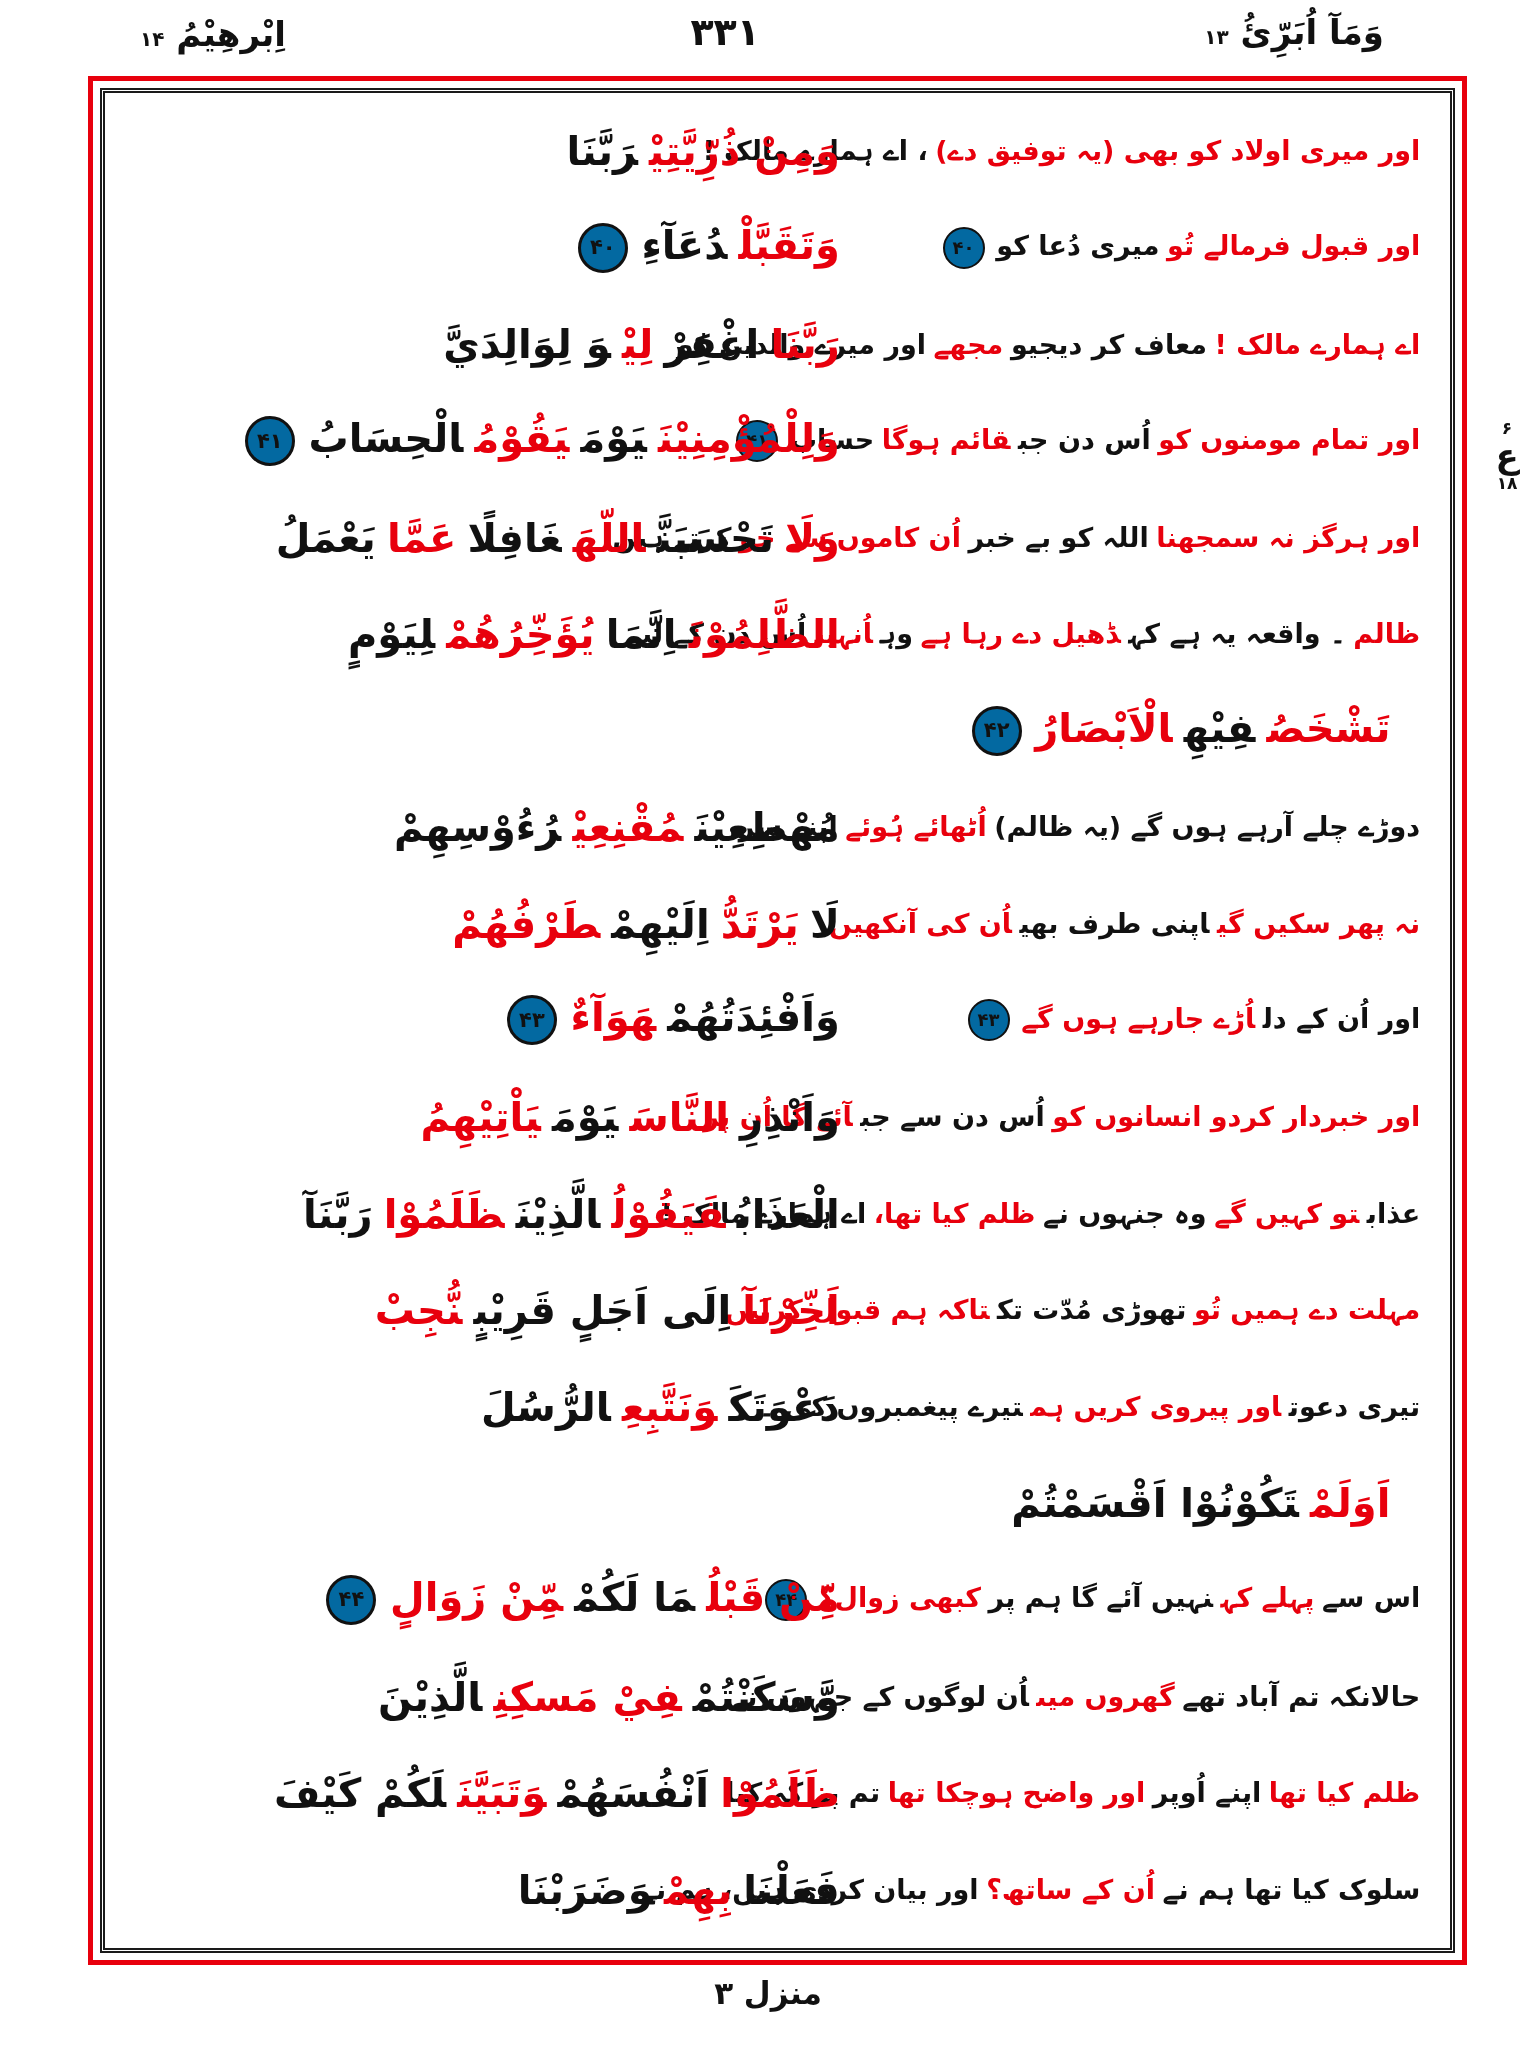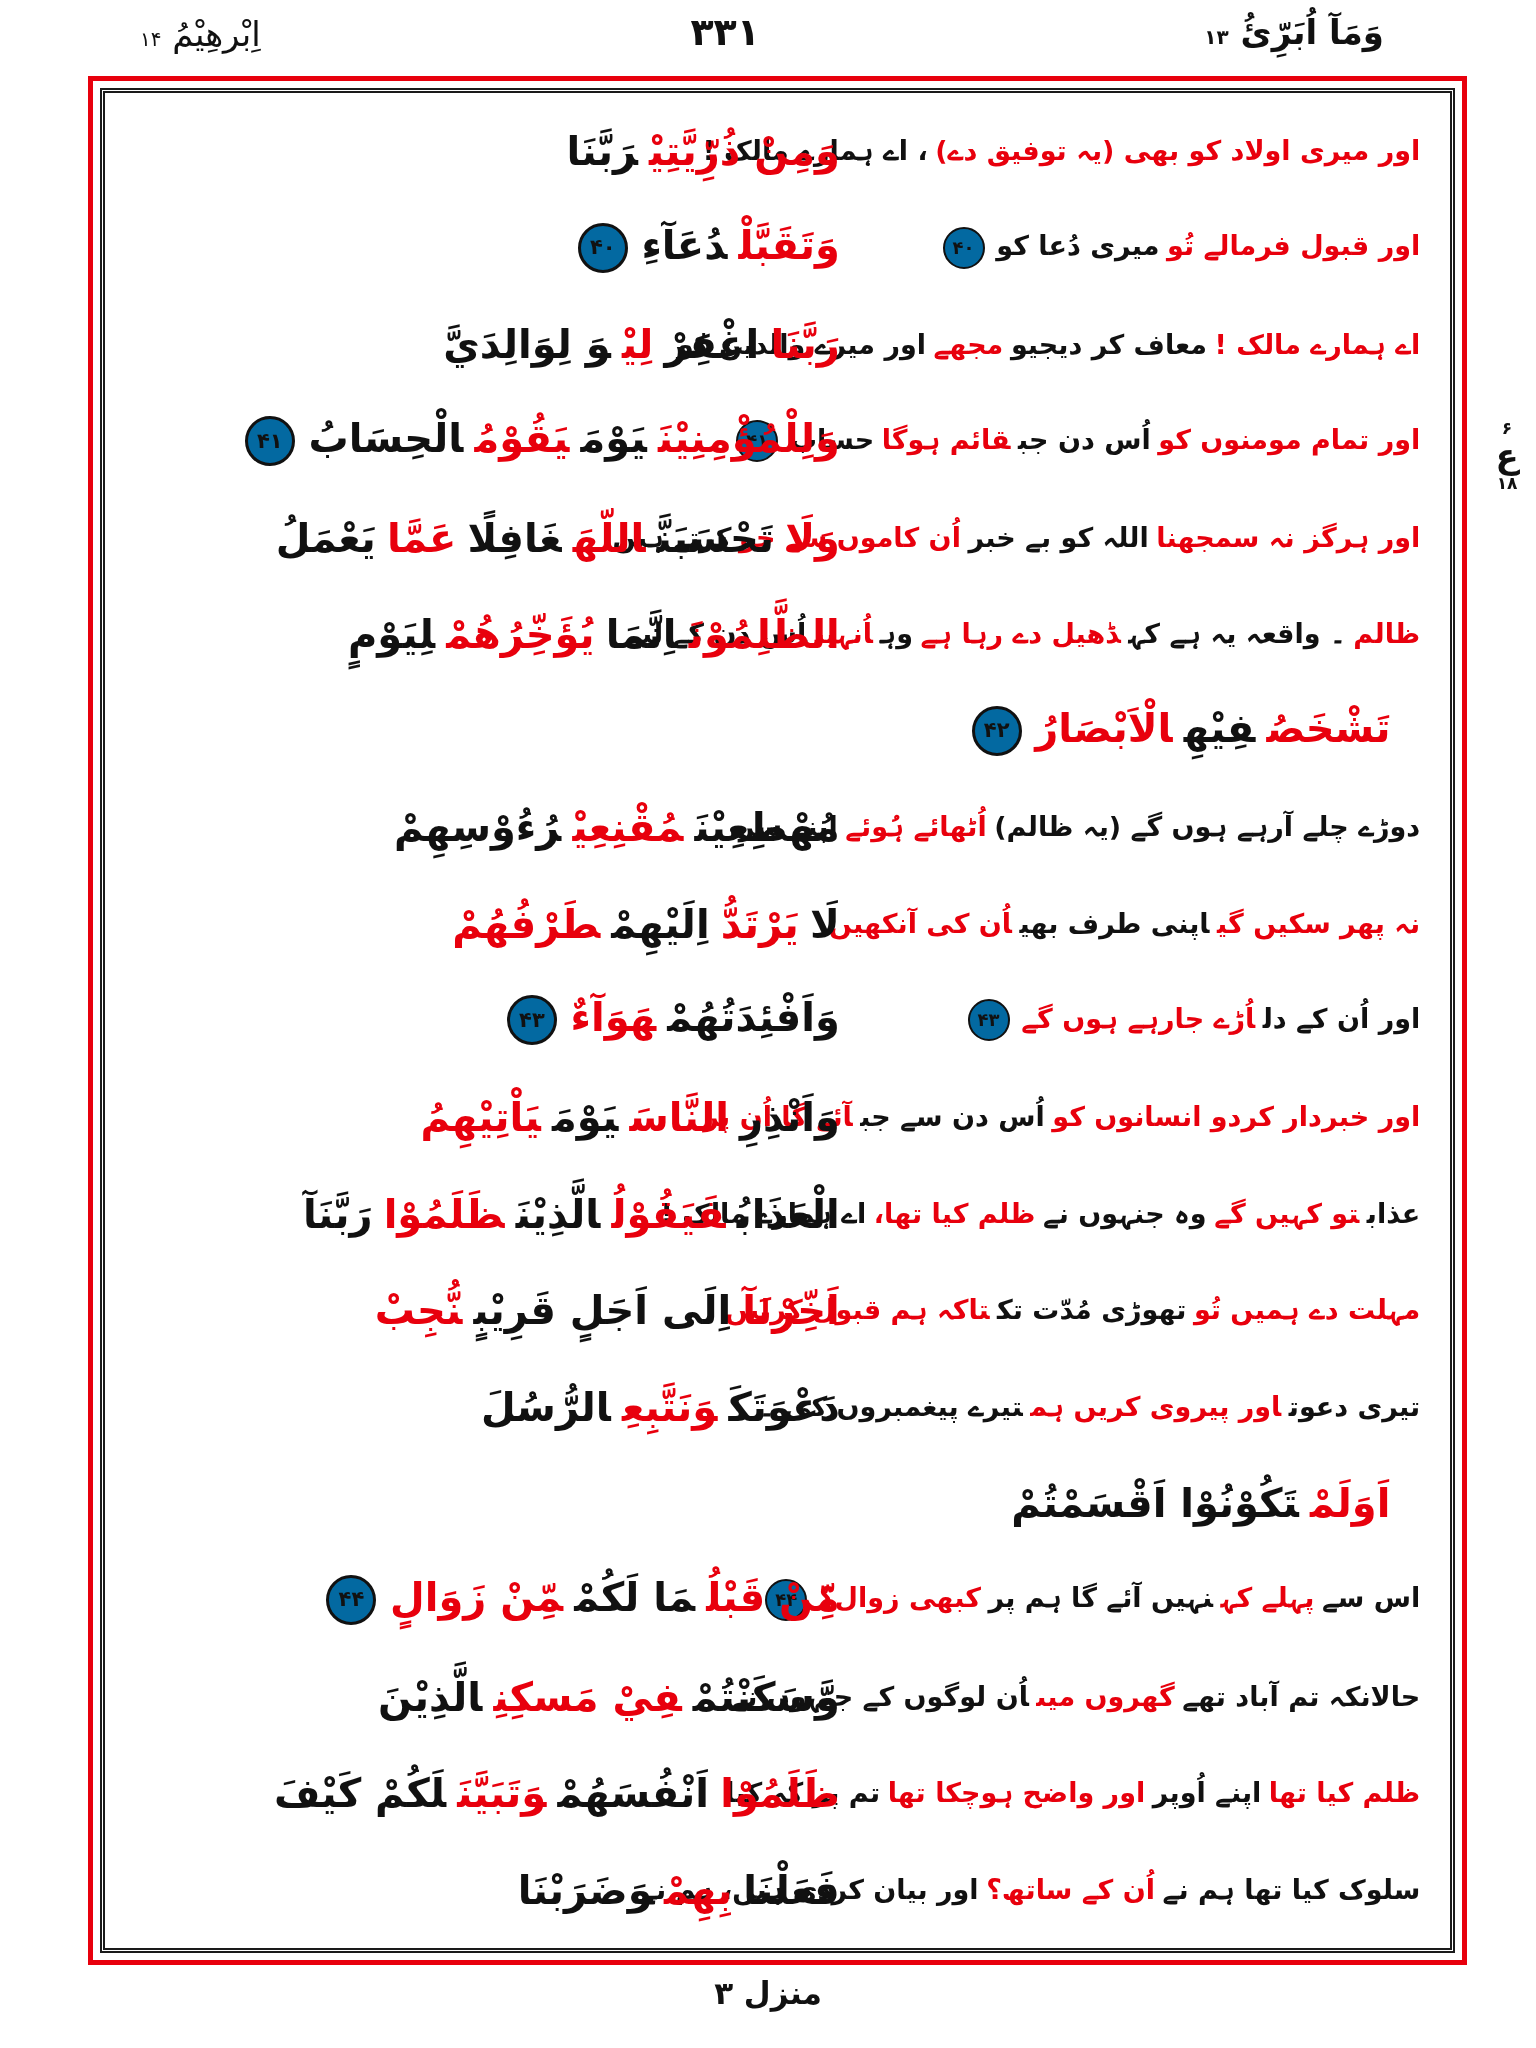--- a/index.html
+++ b/index.html
@@ -1,21 +1,21 @@
 <!DOCTYPE html>
 <html lang="ur" dir="rtl" style="--red: #e8000d;"><head>
 <meta charset="utf-8">
 <style>
   html,body{margin:0;padding:0;}
   body{
     width:1536px;height:2048px;position:relative;background:#ffffff;
     font-family:"DejaVu Sans", sans-serif;color:#111;overflow:hidden;
   }
   
-  .hdr-surah{position:absolute;top:14px;left:140px;font-size:34px;font-weight:400;direction:rtl;}
+  .hdr-surah{position:absolute;top:14px;left:140px;font-size:34px;font-weight:700;direction:rtl;}
   .hdr-page{position:absolute;top:10px;left:540px;width:220px;font-size:38px;font-weight:700;}
   .hdr-juz{position:absolute;top:12px;right:152px;font-size:34px;font-weight:700;direction:rtl;text-align:center;}
   .hdr-small{font-size:20px;}
   
   .frame-outer{
     position:absolute;left:88px;top:76px;width:1379px;height:1889px;
     border:5px solid var(--red,#e8000d);box-sizing:border-box;background:#fff;
   }
   .frame-inner{
     position:absolute;left:7px;top:7px;right:7px;bottom:7px;

